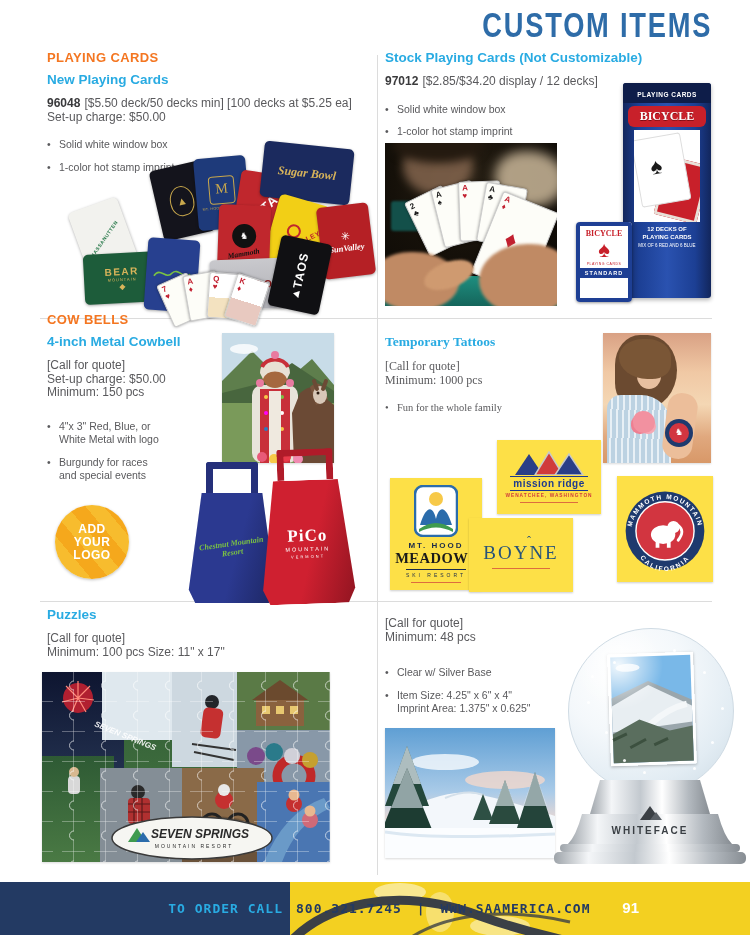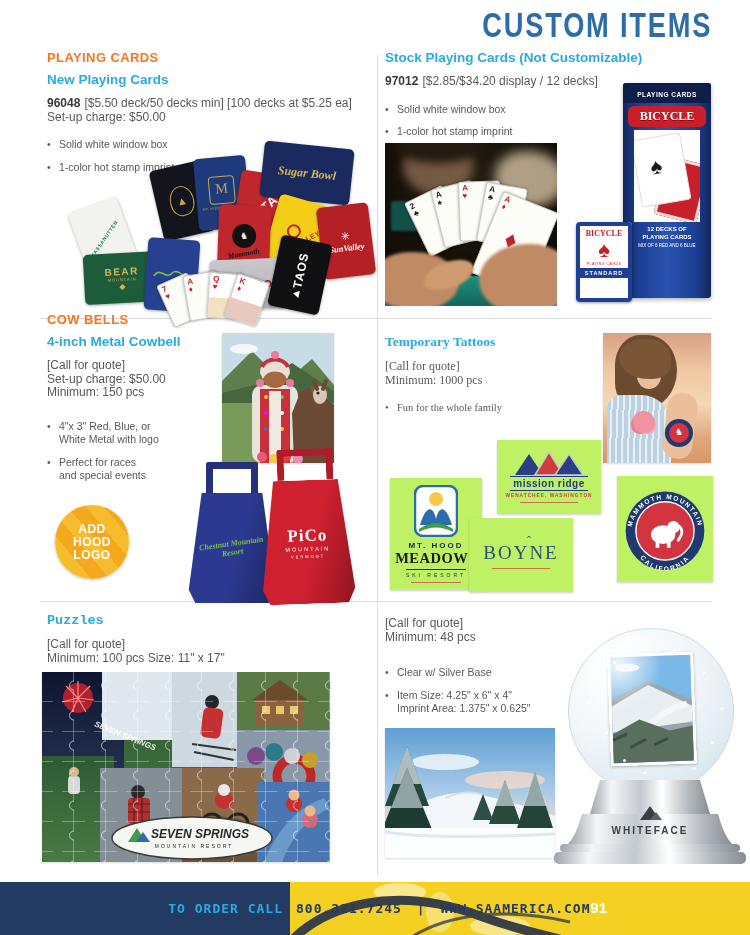--- a/index.html
+++ b/index.html
@@ -63,29 +63,29 @@
            box-shadow:0 1px 3px rgba(0,0,0,.25); }
   .bell { position:absolute; }
   .bell .handle { height:24px; border:7px solid var(--c); border-bottom:none;
                   border-radius:3px 3px 0 0; margin:0 auto; width:42%;
                   filter:brightness(.85); }
   .bell .bbody { width:100%; background:linear-gradient(105deg, var(--c) 0 55%, var(--cd) 100%);
                  clip-path:polygon(17% 0,83% 0,97% 88%,90% 100%,10% 100%,3% 88%);
                  display:flex; flex-direction:column; align-items:center; justify-content:center; }
 
   
-  .graycard { position:absolute; background:#bef264; box-shadow:0 1px 2px rgba(0,0,0,.2);
+  .graycard { position:absolute; background:#fde047; box-shadow:0 1px 2px rgba(0,0,0,.2);
               display:flex; flex-direction:column; align-items:center; justify-content:center; }
   .redline { width:55%; height:1px; background:#d03b3b; opacity:.7; margin-top:4px; }
 
   
   .photo { position:absolute; overflow:hidden; box-shadow:0 1px 2px rgba(0,0,0,.15); }
 
   
-  .footer { position:absolute; left:0; bottom:0; width:623px; height:53px; }
+  .footer { position:absolute; left:0; bottom:0; width:623px; height:53px;padding-left:32px; }
   .footer .navy { position:absolute; left:0; top:0; width:290px; height:53px; background:#233a63; }
   .footer .gold { position:absolute; left:290px; top:0; width:460px; height:53px; background:#f3d021; overflow:hidden; }
   .ftext { position:absolute; top:19px; font-family:"DejaVu Sans Mono",monospace; font-weight:bold;
            font-size:13px; letter-spacing:1px; white-space:nowrap; }
   .fnum { position:absolute; right:16px; top:17px; color:#fff; font-weight:bold; font-size:15px;
           font-family:"Liberation Sans",sans-serif; }
 </style>
 </head>
 <body>
 
@@ -259,21 +259,21 @@
       <div class="tline">[Call for quote]</div>
       <div class="tline">Set-up charge: $50.00</div>
       <div class="tline">Minimum: 150 pcs</div>
     </div>
     <div class="bullets" style="margin-top:20px;">
       <div class="bullet">
         <span style="display:block;">4"x 3" Red, Blue, or</span>
         <span style="display:block;">White Metal with logo</span>
       </div>
       <div class="bullet">
-        <span style="display:block;">Perfect for races</span>
+        <span style="display:block;">Burgundy for races</span>
         <span style="display:block;">and special events</span>
       </div>
     </div>
   </div>
 
   <div class="photo" style="left:222px;top:333px;width:112px;height:130px;">
     <svg width="112" height="130" viewBox="0 0 112 130">
       <rect width="112" height="60" fill="#c8dce8"></rect>
       <polygon points="0,48 30,18 62,50 90,26 112,52 112,70 0,70" fill="#5e7e4c"></polygon>
       <polygon points="40,50 70,30 112,58 112,76 0,76 0,60" fill="#48663e"></polygon>
@@ -304,21 +304,21 @@
       <path d="M92,48 l3,8 M104,48 l-3,8" stroke="#6b4a35" stroke-width="4" stroke-linecap="round"></path>
       <circle cx="40" cy="124" r="5" fill="#e85a78"></circle>
         <circle cx="52" cy="126" r="5" fill="#f7c948"></circle>
         <circle cx="64" cy="124" r="5" fill="#e83a4a"></circle>
         <circle cx="76" cy="126" r="5" fill="#f08ab0"></circle>
     </svg>
   </div>
 
   <div class="badge">
     <span>ADD</span>
-    <span>HOOD</span>
+    <span>YOUR</span>
     <span>LOGO</span>
   </div>
 
   <div class="bell" style="left:186px;top:462px;width:92px;--c:#2b3990;--cd:#1c2560;z-index:1;">
     <div class="handle"></div>
     <div class="bbody" style="height:110px;">
       <span style="color:#7ac143;font-family:'Liberation Serif',serif;font-style:italic;font-weight:bold;font-size:8px;transform:rotate(-8deg);text-align:center;width:80%;">Chestnut Mountain Resort</span>
     </div>
   </div>
   <div class="bell" style="left:258px;top:449px;width:98px;--c:#cf2030;--cd:#8e1420;z-index:2;transform:rotate(-2deg);">
@@ -402,21 +402,21 @@
       </text>
       <ellipse cx="46" cy="56" rx="13" ry="10" fill="#fff"></ellipse>
       <circle cx="57" cy="48" r="6.5" fill="#fff"></circle>
       <path d="M62,46 q8,6 0,16" stroke="#fff" stroke-width="3" fill="none" stroke-linecap="round"></path>
       <rect x="38" y="62" width="4" height="8" fill="#fff"></rect>
         <rect x="50" y="62" width="4" height="8" fill="#fff"></rect>
     </svg>
   </div>
 
   <div class="sec" style="left:47px; top:607px; width:330px;">
-    <div class="h-blue" style="margin-top:6px;font-family:Liberation Mono, monospace;">Puzzles</div>
+    <div class="h-blue" style="margin-top:0;">Puzzles</div>
     <div class="tblock">
       <div class="tline">[Call for quote]</div>
       <div class="tline">Minimum: 100 pcs Size: 11" x 17"</div>
     </div>
   </div>
 
   <div class="photo" style="left:42px;top:672px;width:288px;height:190px;">
     <svg width="288" height="190" viewBox="0 0 288 190">
       <defs>
         <pattern id="puz" width="32" height="30" patternUnits="userSpaceOnUse">

